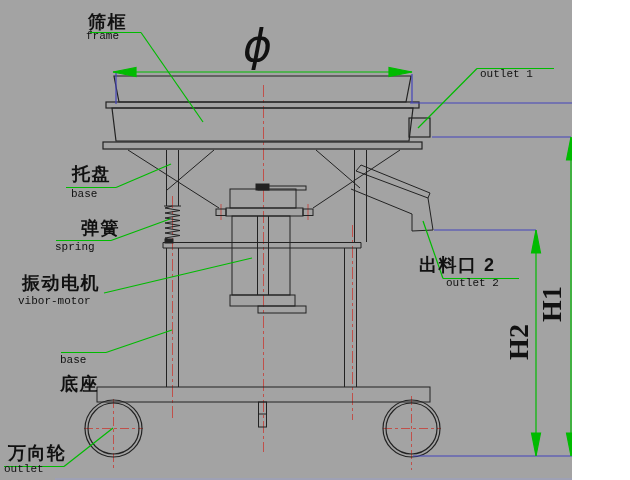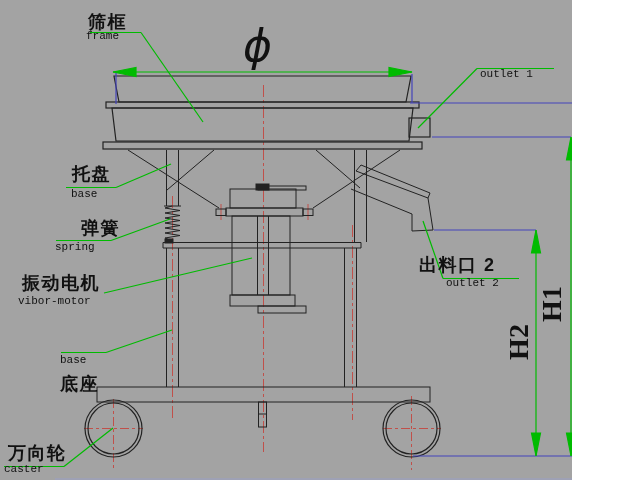--- a/index.html
+++ b/index.html
@@ -173,19 +173,19 @@
 <div class="lbl en" style="left:18px;top:296px;">vibor-motor</div>
 <div class="lbl zh" style="left:22px;top:274px;">振动电机</div>
 
 <div class="lbl zh" style="left:60px;top:334px;margin-top:41px;">底座</div>
 <div class="lbl en" style="left:60px;top:355px;">base</div>
 
 <div class="lbl zh" style="left:419px;top:256px;">出料口 2</div>
 <div class="lbl en" style="left:446px;top:278px;">outlet 2</div>
 
 <div class="lbl zh" style="left:8px;top:444px;">万向轮</div>
-<div class="lbl en" style="left:4px;top:464px;">caster</div>
+<div class="lbl en" style="left:4px;top:464px;">outlet</div>
 
 <div class="lbl dim rot" style="left:479px;top:322px;">H2</div>
 <div class="lbl dim rot" style="left:512px;top:284px;">H1</div>
 <div class="lbl dim rot" style="left:562px;top:258px;">H</div>
 
 </div>
 
 </body></html>

